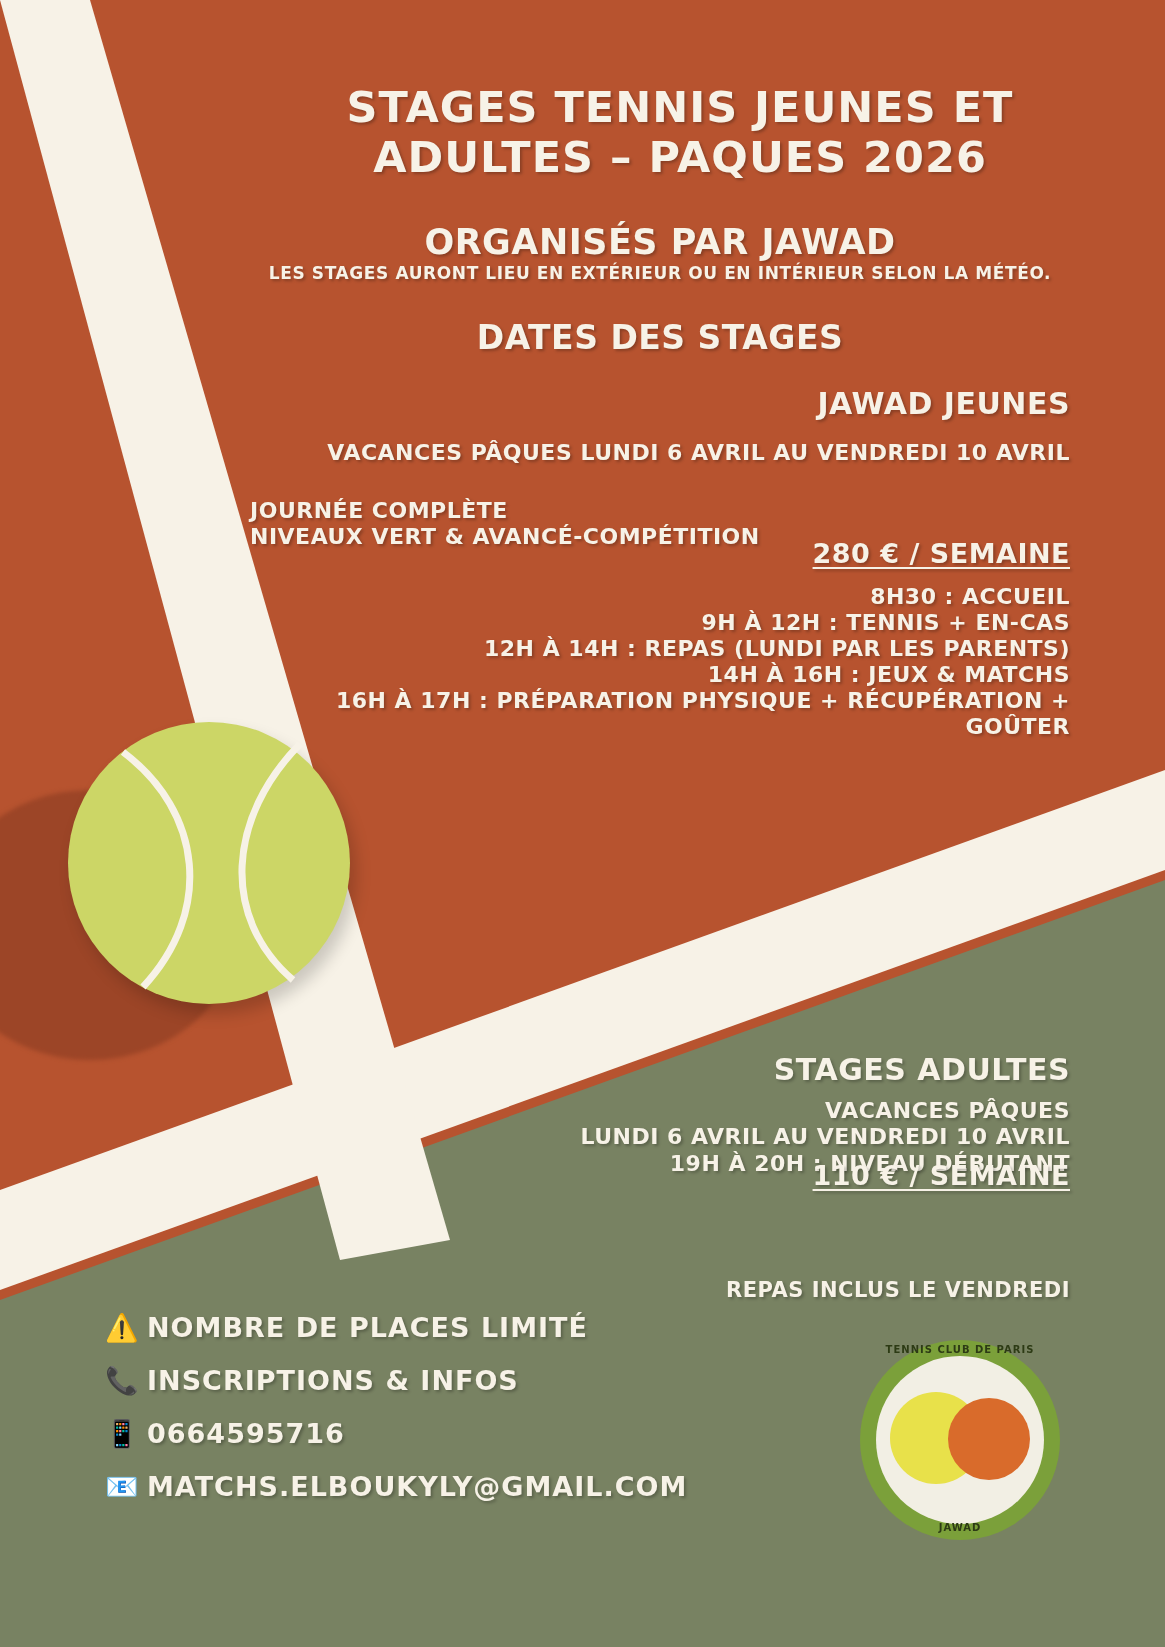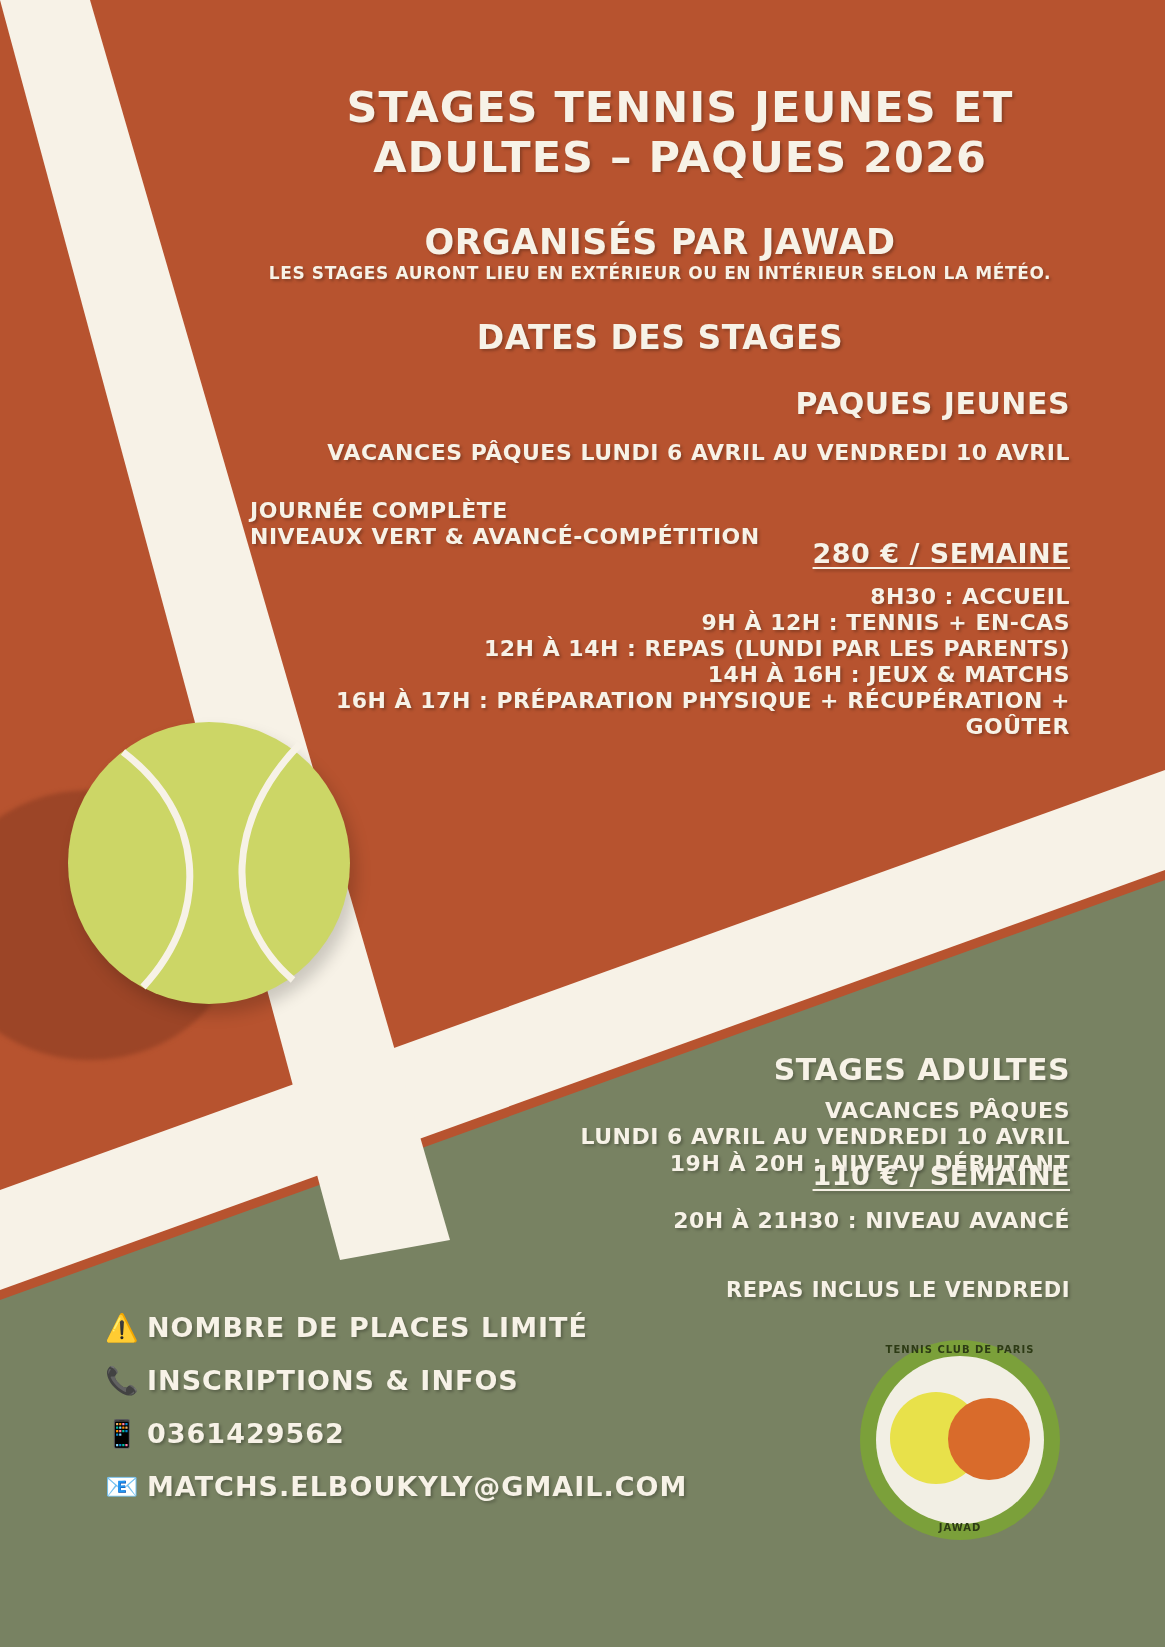--- a/index.html
+++ b/index.html
@@ -275,54 +275,53 @@
     </svg>
   </div>
 
   <div class="content">
 
     <div class="txt title">STAGES TENNIS JEUNES ET ADULTES – PAQUES 2026</div>
     <div class="txt organizer">ORGANISÉS PAR JAWAD</div>
     <div class="txt weather">LES STAGES AURONT LIEU EN EXTÉRIEUR OU EN INTÉRIEUR SELON LA MÉTÉO.</div>
     <div class="txt dates-heading">DATES DES STAGES</div>
 
-    <div class="txt jeunes-heading">PAQUES JEUNES</div>
+    <div class="txt jeunes-heading">JAWAD JEUNES</div>
     <div class="txt jeunes-dates">VACANCES PÂQUES LUNDI 6 AVRIL AU VENDREDI 10 AVRIL</div>
     <div class="txt jeunes-levels" style="white-space:pre-line">JOURNÉE COMPLÈTE
 NIVEAUX VERT &amp; AVANCÉ-COMPÉTITION</div>
     <div class="txt jeunes-price"><span>280 € / SEMAINE</span></div>
 
     <div class="txt schedule">
       <div>8H30 : ACCUEIL</div>
       <div>9H À 12H : TENNIS + EN-CAS</div>
       <div>12H À 14H : REPAS (LUNDI PAR LES PARENTS)</div>
       <div>14H À 16H : JEUX &amp; MATCHS</div>
       <div>16H À 17H : PRÉPARATION PHYSIQUE + RÉCUPÉRATION + GOÛTER</div>
     </div>
 
     <div class="txt adultes-heading">STAGES ADULTES</div>
     <div class="txt adultes-dates" style="white-space:pre-line">VACANCES PÂQUES
 LUNDI 6 AVRIL AU VENDREDI 10 AVRIL
 19H À 20H : NIVEAU DÉBUTANT</div>
     <div class="txt adultes-price1"><span>110 € / SEMAINE</span></div>
-    <div class="txt adultes-line2">20H À 21H30 : NIVEAU AVANCÉ</div>
     <div class="txt repas">REPAS INCLUS LE VENDREDI</div>
 
     <div class="contacts">
       <div class="contact-row">
         <div class="contact-icon">⚠️</div>
         <div class="contact-text">NOMBRE DE PLACES LIMITÉ</div>
       </div>
       <div class="contact-row">
         <div class="contact-icon">📞</div>
         <div class="contact-text">INSCRIPTIONS &amp; INFOS</div>
       </div>
       <div class="contact-row">
         <div class="contact-icon">📱</div>
-        <div class="contact-text">0361429562</div>
+        <div class="contact-text">0664595716</div>
       </div>
       <div class="contact-row">
         <div class="contact-icon">📧</div>
         <div class="contact-text">MATCHS.ELBOUKYLY@GMAIL.COM</div>
       </div>
     </div>
 
     <div class="logo">
       <div class="logo-ring"></div>
       <div class="logo-inner"></div>

